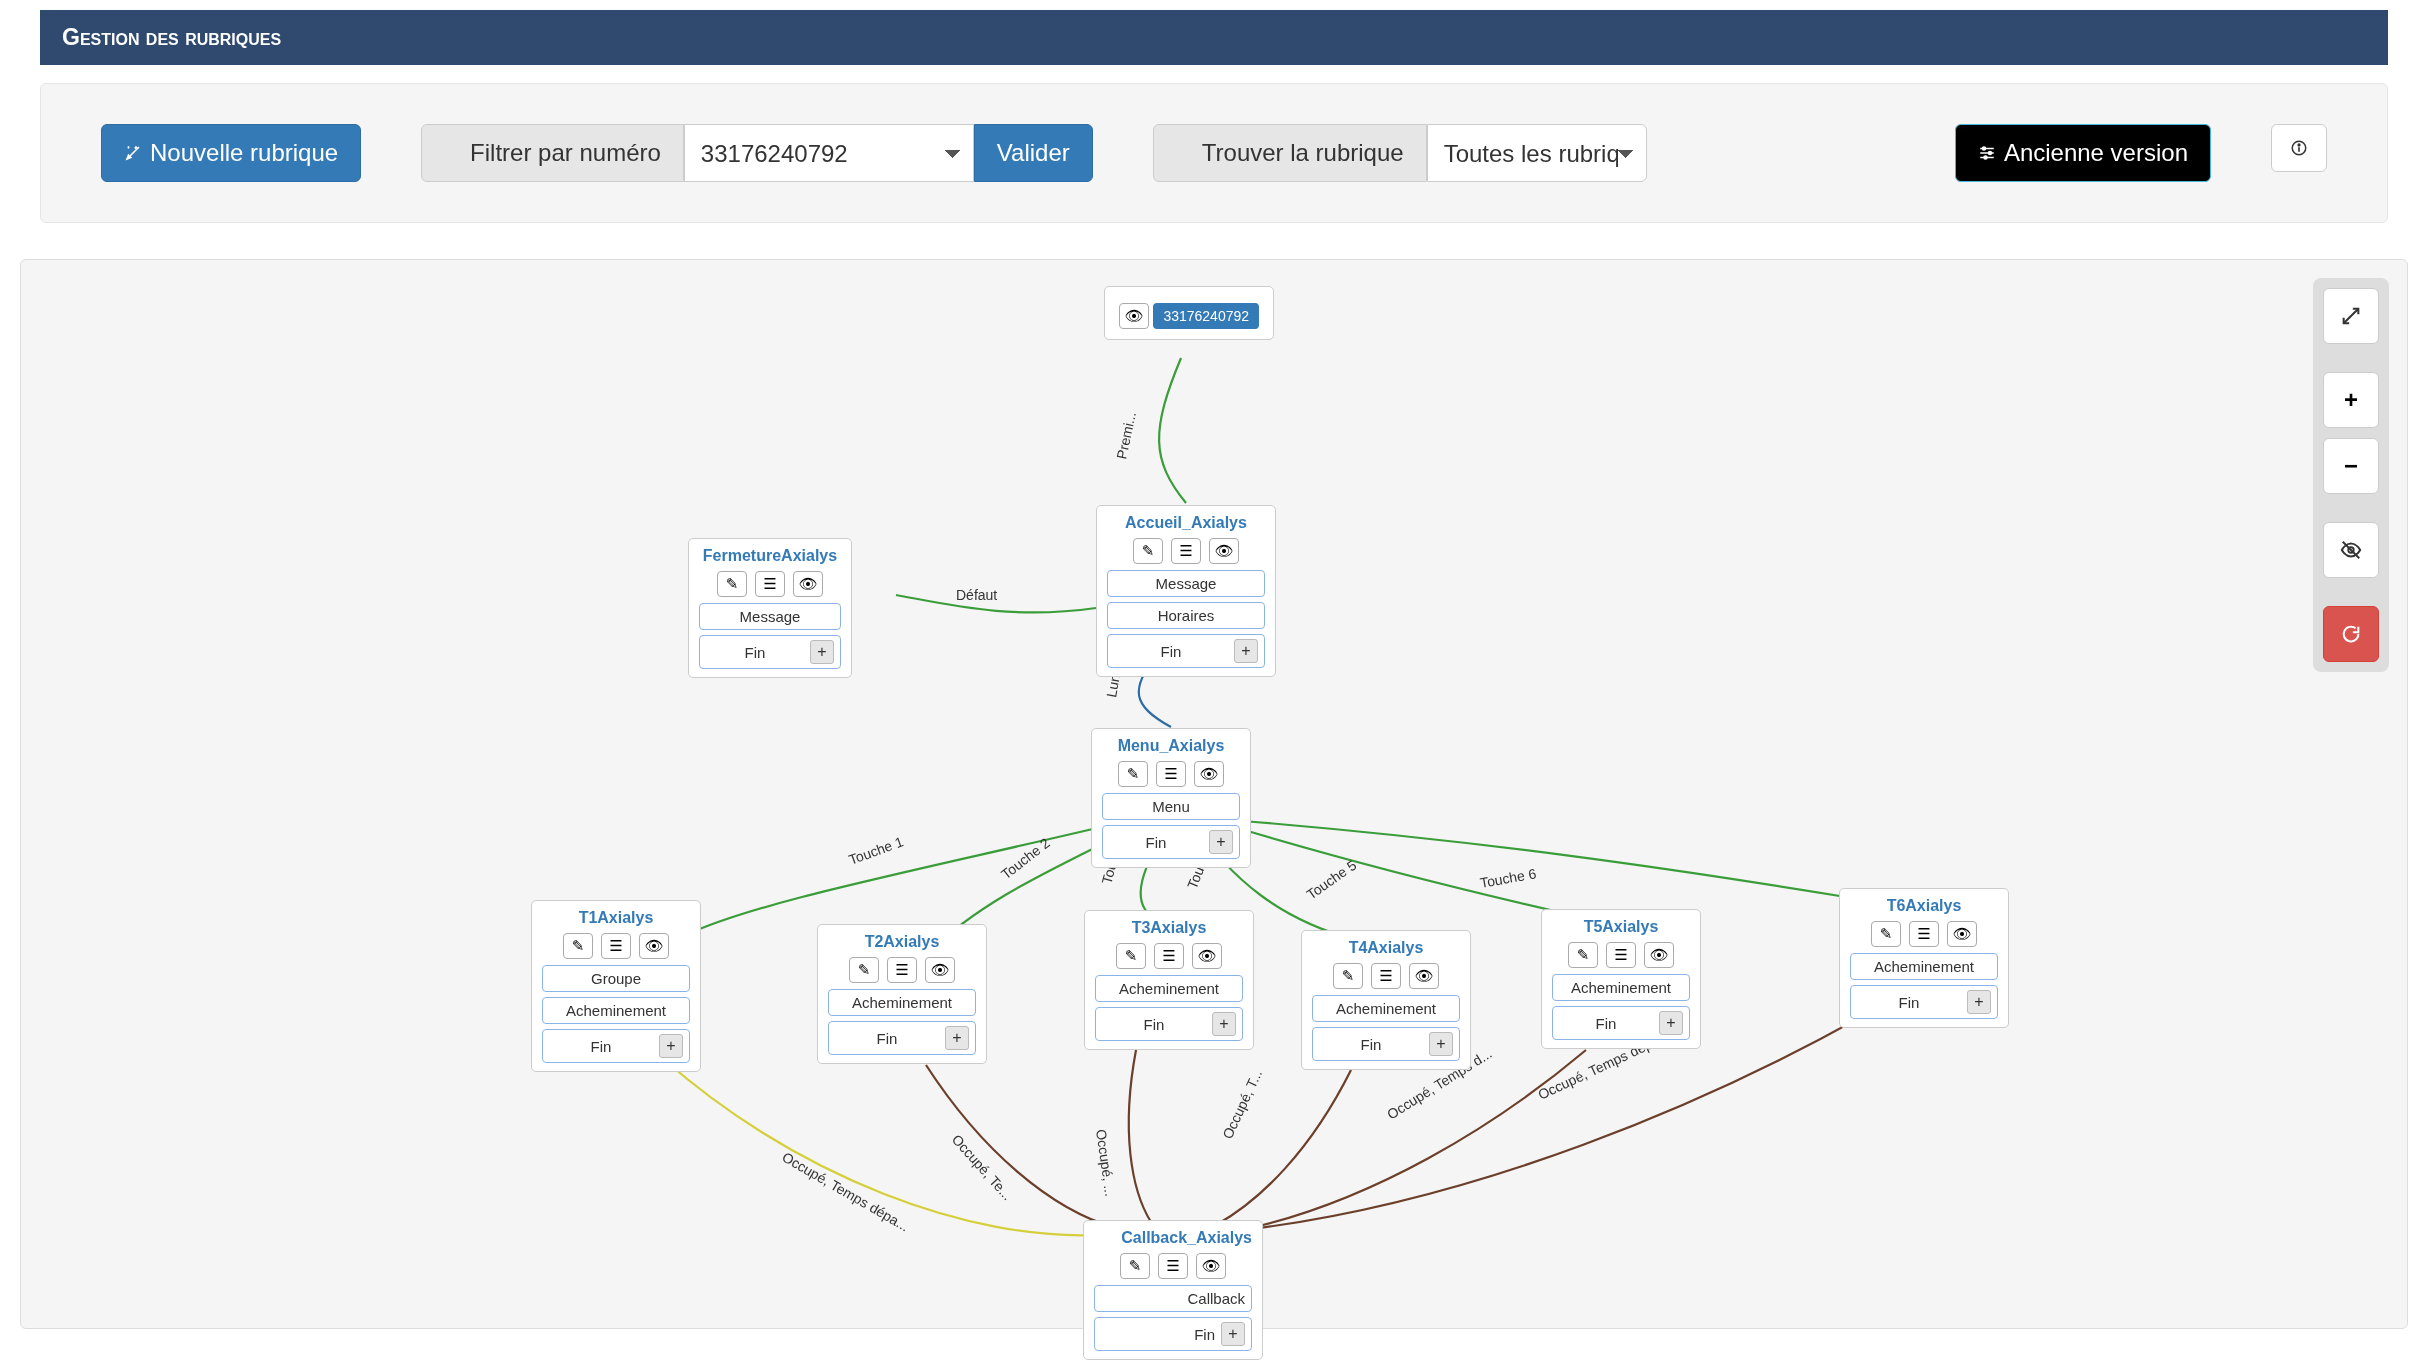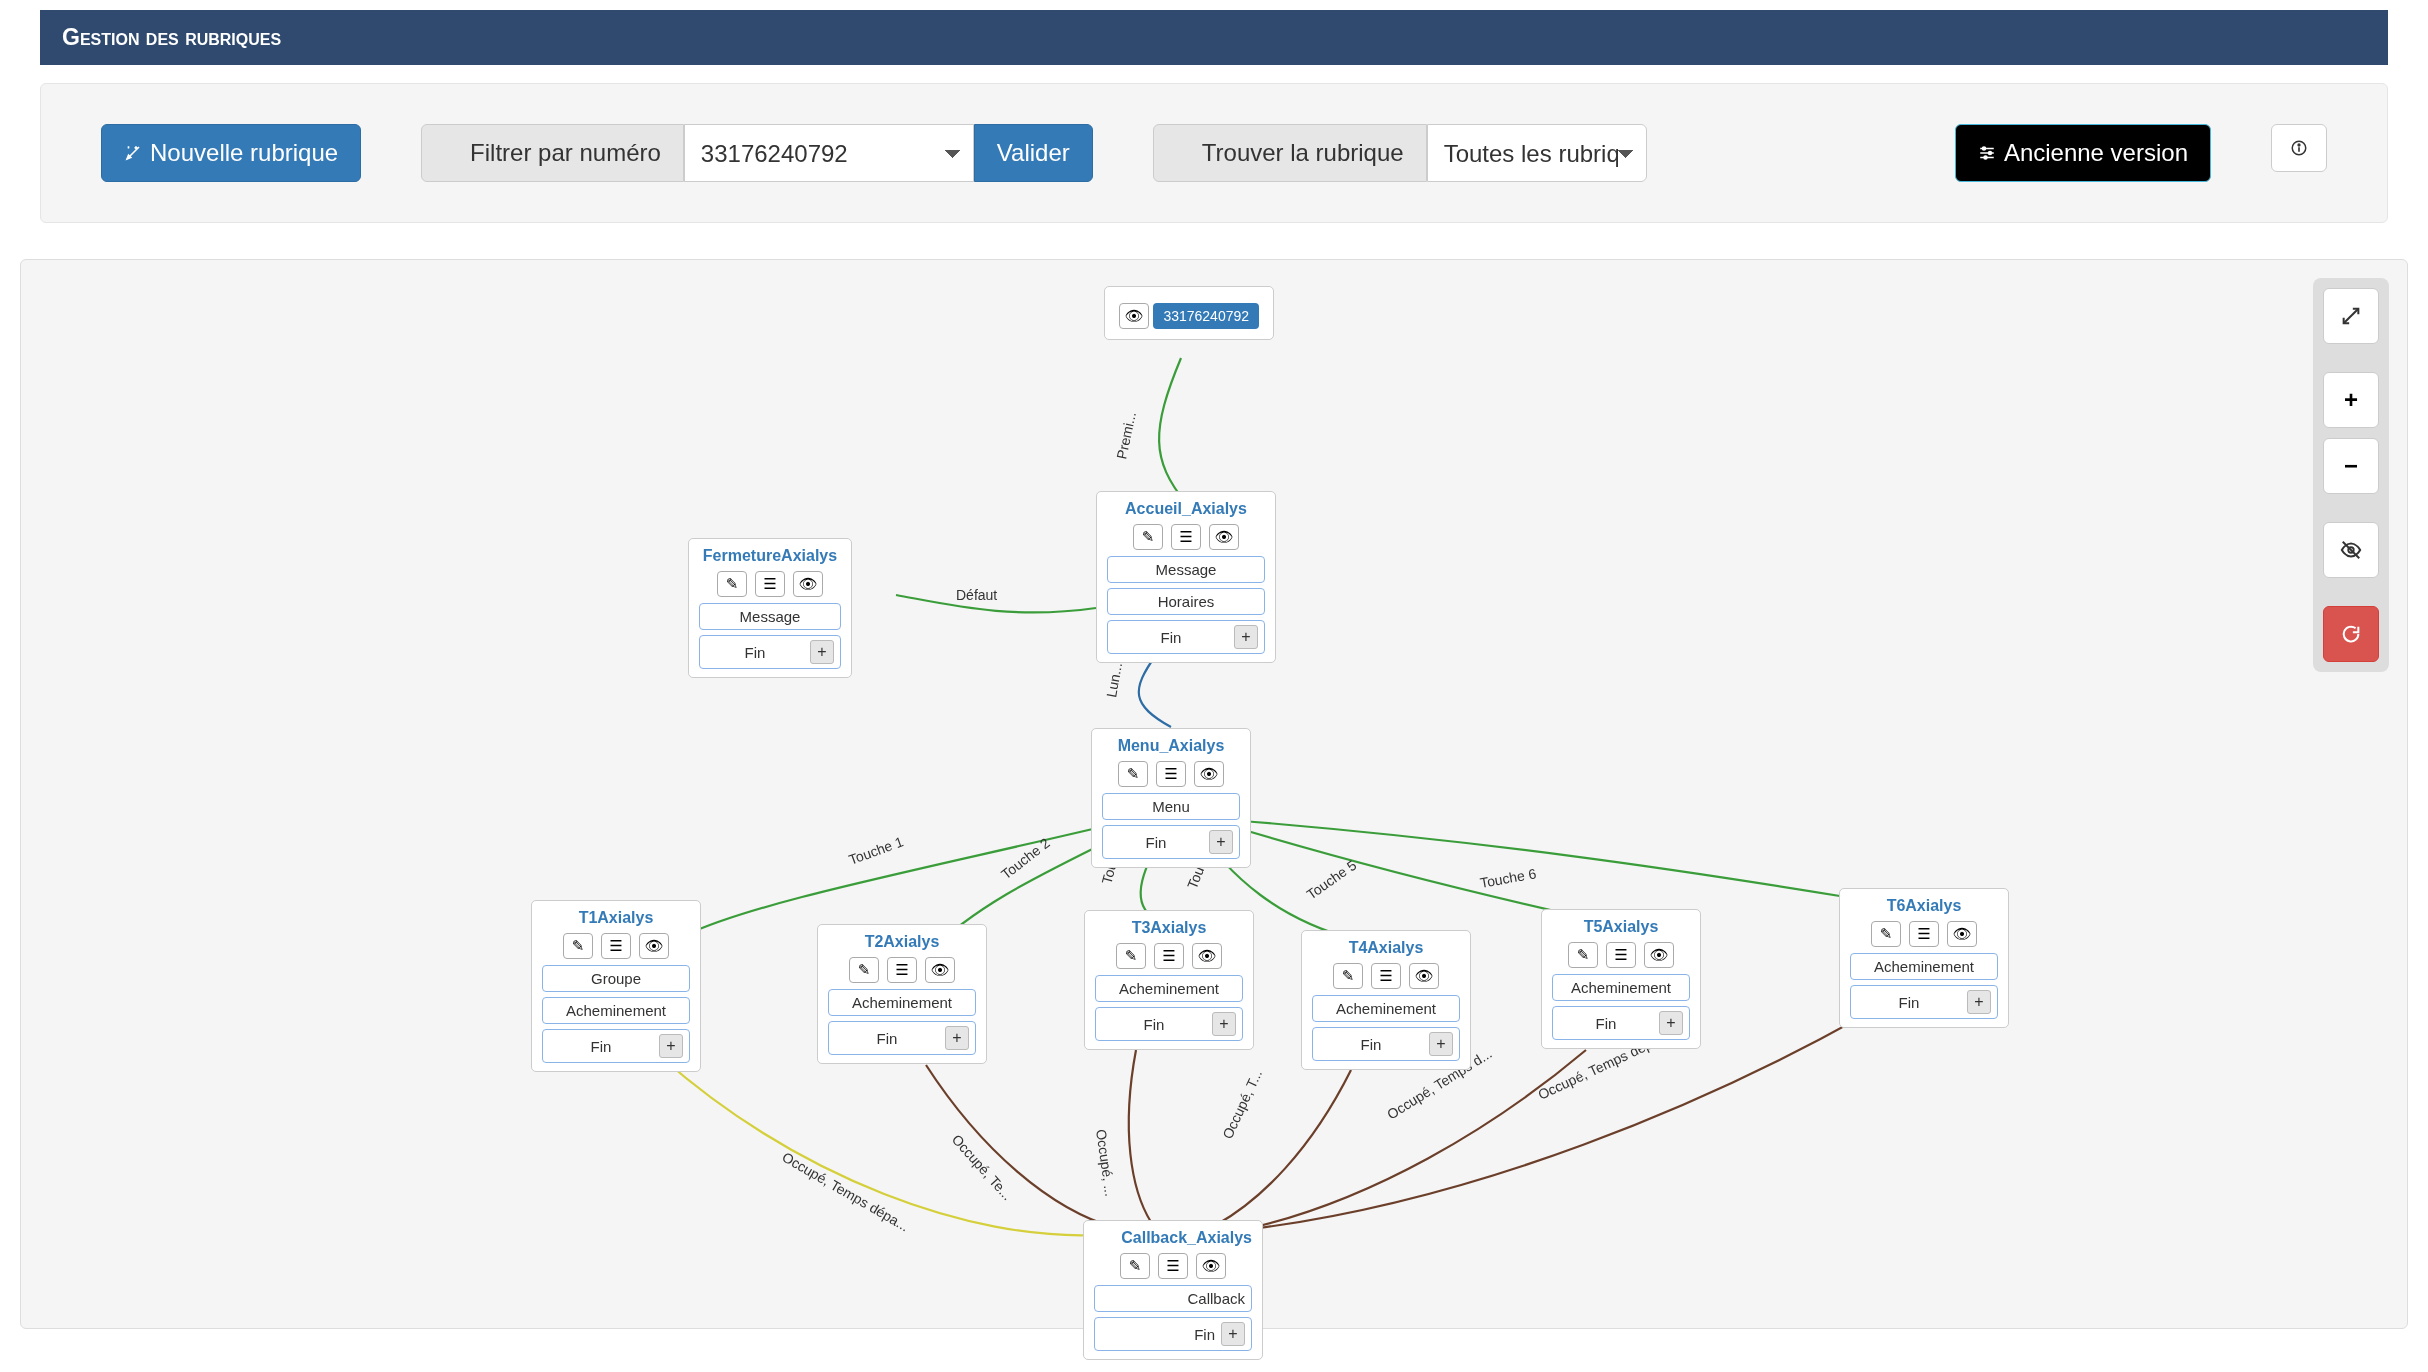--- a/index.html
+++ b/index.html
@@ -132,21 +132,21 @@
     <text class="edge-text" x="1370" y="860" transform="rotate(-32 1370 860)">Occupé, Temps d...</text>
     <path d="M1870 740 C 1680 850, 1450 940, 1238 968" stroke="#6b3f2a" marker-end="url(#arrow-br)"></path>
     <text class="edge-text" x="1520" y="840" transform="rotate(-25 1520 840)">Occupé, Temps dépassé</text>
   </svg>
 
   <div class="origin-node" style="left:1083px; top:26px;">
     <span class="mini-btn">👁</span>
     <div class="badge">33176240792</div>
   </div>
 
-  <div class="node" style="left:1075px; top:231px; width:180px;">
+  <div class="node" style="left:1075px; top:245px; width:180px;">
     <div class="title">Accueil_Axialys</div>
     <div class="icon-row">
       <span class="mini-btn">✎</span>
       <span class="mini-btn">☰</span>
       <span class="mini-btn">👁</span>
     </div>
     <div class="slot">Message</div>
     <div class="slot">Horaires</div>
     <div class="slot with-plus">
         <span class="slot-text">Fin</span>

